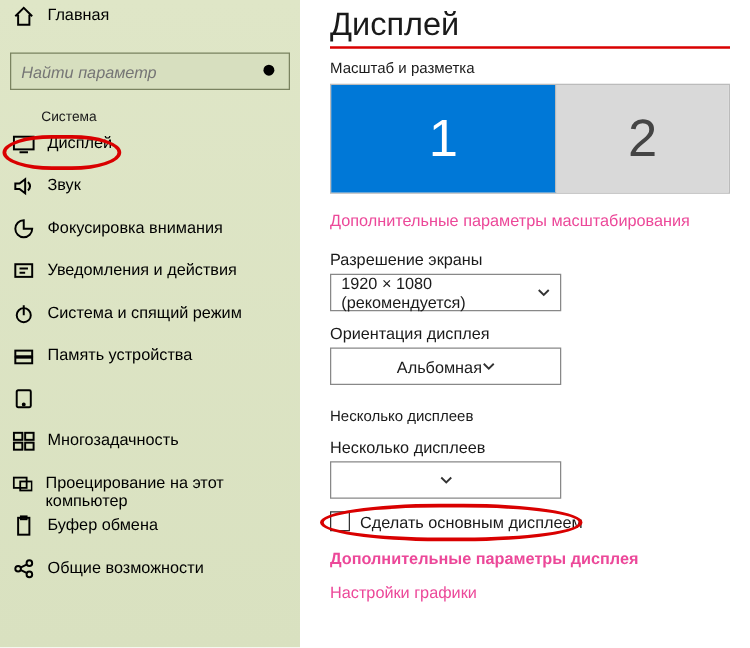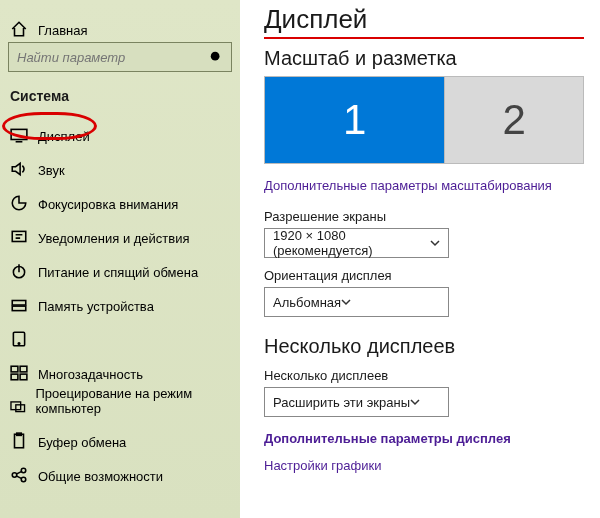--- a/index.html
+++ b/index.html
@@ -16,21 +16,21 @@
   
   .sidebar {
     width: 240px;
     height: 100%;
     background: linear-gradient(180deg, #dfe6c7 0%, #d9e1c0 100%);
     padding: 4px 0 0 0;
     position: relative;
   }
   .side-row {
     display: flex;
-    align-items: flex-end;
+    align-items: flex-start;
     height: 34px;
     padding: 0 10px;
     cursor: pointer;
     color: #000;
   }
   .side-row .ico {
     width: 18px;
     height: 18px;
     margin-right: 10px;
     display: flex;
@@ -51,23 +51,24 @@
     border: none;
     background: transparent;
     outline: none;
     flex: 1;
     font-size: 13px;
     font-style: italic;
     color: #15803d;
   }
   .search-box .ico { width: 14px; height: 14px; }
   .side-section {
-    font-weight: 700;
+    font-weight: 400;
     padding: 6px 10px 6px 10px;
-    font-size: 14px;
+    font-size: 11px;
+    margin-left: 23px;
   }
   .selected-ring {
     border: 3px solid #d90000;
     border-radius: 50%/60%;
     position: absolute;
     pointer-events: none;
   }
   
   .main {
     flex: 1;
@@ -78,21 +79,21 @@
     font-size: 26px;
     font-weight: 400;
     margin-bottom: 2px;
   }
   .red-underline {
     height: 2px;
     background: #d90000;
     margin-bottom: 8px;
   }
   .subhead {
-    font-size: 20px;
+    font-size: 12px;
     font-weight: 400;
     margin: 8px 0 6px 0;
   }
   .displays {
     display: flex;
     border: 1px solid #bbb;
     height: 88px;
     background: #f2f2f2;
     margin-bottom: 8px;
   }
@@ -109,42 +110,42 @@
   .display-box.primary {
     background: #0078d7;
     color: #fff;
     flex: 1.3;
   }
   .display-box.secondary {
     background: #d9d9d9;
     flex: 1;
   }
   .link {
-    color: #4c1d95;
+    color: #ec4899;
     font-size: 13px;
     cursor: pointer;
     display: inline-block;
     margin: 6px 0;
   }
   .field-label {
     font-size: 13px;
     margin-top: 10px;
     margin-bottom: 4px;
   }
   .combo {
     width: 185px;
     height: 30px;
     border: 1px solid #888;
     background: #fff;
     display: flex;
     align-items: center;
     padding: 0 8px;
     font-size: 13px;
     cursor: pointer;
-    justify-content: flex-start;
+    justify-content: center;
   }
   .combo .chev svg { stroke:#333; fill:none; stroke-width:1.5; }
   .checkbox-row {
     display: flex;
     align-items: center;
     margin-top: 10px;
     position: relative;
   }
   .checkbox-row .box {
     width: 16px; height: 16px; border: 1px solid #333; margin-right:8px;
@@ -223,21 +224,21 @@
     <span>Уведомления и действия</span>
   </div>
 
   <div class="side-row">
     <span class="ico">
       <svg viewBox="0 0 16 16">
           <circle cx="8" cy="9" r="5"></circle>
           <path d="M8 2 V9"></path>
         </svg>
     </span>
-    <span>Питание и спящий обмена</span>
+    <span>Система и спящий режим</span>
   </div>
 
   <div class="side-row">
     <span class="ico">
       <svg viewBox="0 0 16 16">
           <rect x="2" y="4" width="12" height="4"></rect>
           <rect x="2" y="9" width="12" height="4"></rect>
         </svg>
     </span>
     <span>Память устройства</span>
@@ -264,21 +265,21 @@
     <span>Многозадачность</span>
   </div>
 
   <div class="side-row">
     <span class="ico">
       <svg viewBox="0 0 16 16">
           <rect x="1" y="3" width="10" height="8"></rect>
           <rect x="6" y="6" width="9" height="7"></rect>
         </svg>
     </span>
-    <span>Проецирование на режим компьютер</span>
+    <span>Проецирование на этот компьютер</span>
   </div>
 
   <div class="side-row">
     <span class="ico">
       <svg viewBox="0 0 16 16">
           <rect x="4" y="2" width="8" height="12"></rect>
           <rect x="6" y="1" width="4" height="2"></rect>
         </svg>
     </span>
     <span>Буфер обмена</span>
@@ -327,22 +328,26 @@
     <span>Альбомная</span>
     <span class="chev"><svg width="10" height="10" viewBox="0 0 10 10">
           <path d="M1 3 L5 7 L9 3"></path>
         </svg></span>
   </div>
 
   <div class="subhead" style="margin-top:18px;">Несколько дисплеев</div>
 
   <div class="field-label">Несколько дисплеев</div>
   <div class="combo">
-    <span>Расширить эти экраны</span>
     <span class="chev"><svg width="10" height="10" viewBox="0 0 10 10">
           <path d="M1 3 L5 7 L9 3"></path>
         </svg></span>
   </div>
 
+  <div class="checkbox-row">
+    <span class="box"></span>
+    <span>Сделать основным дисплеем</span>
+    <span class="red-ring-2"></span>
+  </div>
 
   <div><span class="link" style="margin-top:14px;font-weight:bold;">Дополнительные параметры дисплея</span></div>
   <div><span class="link">Настройки графики</span></div>
 </div>
 
 </body></html>

